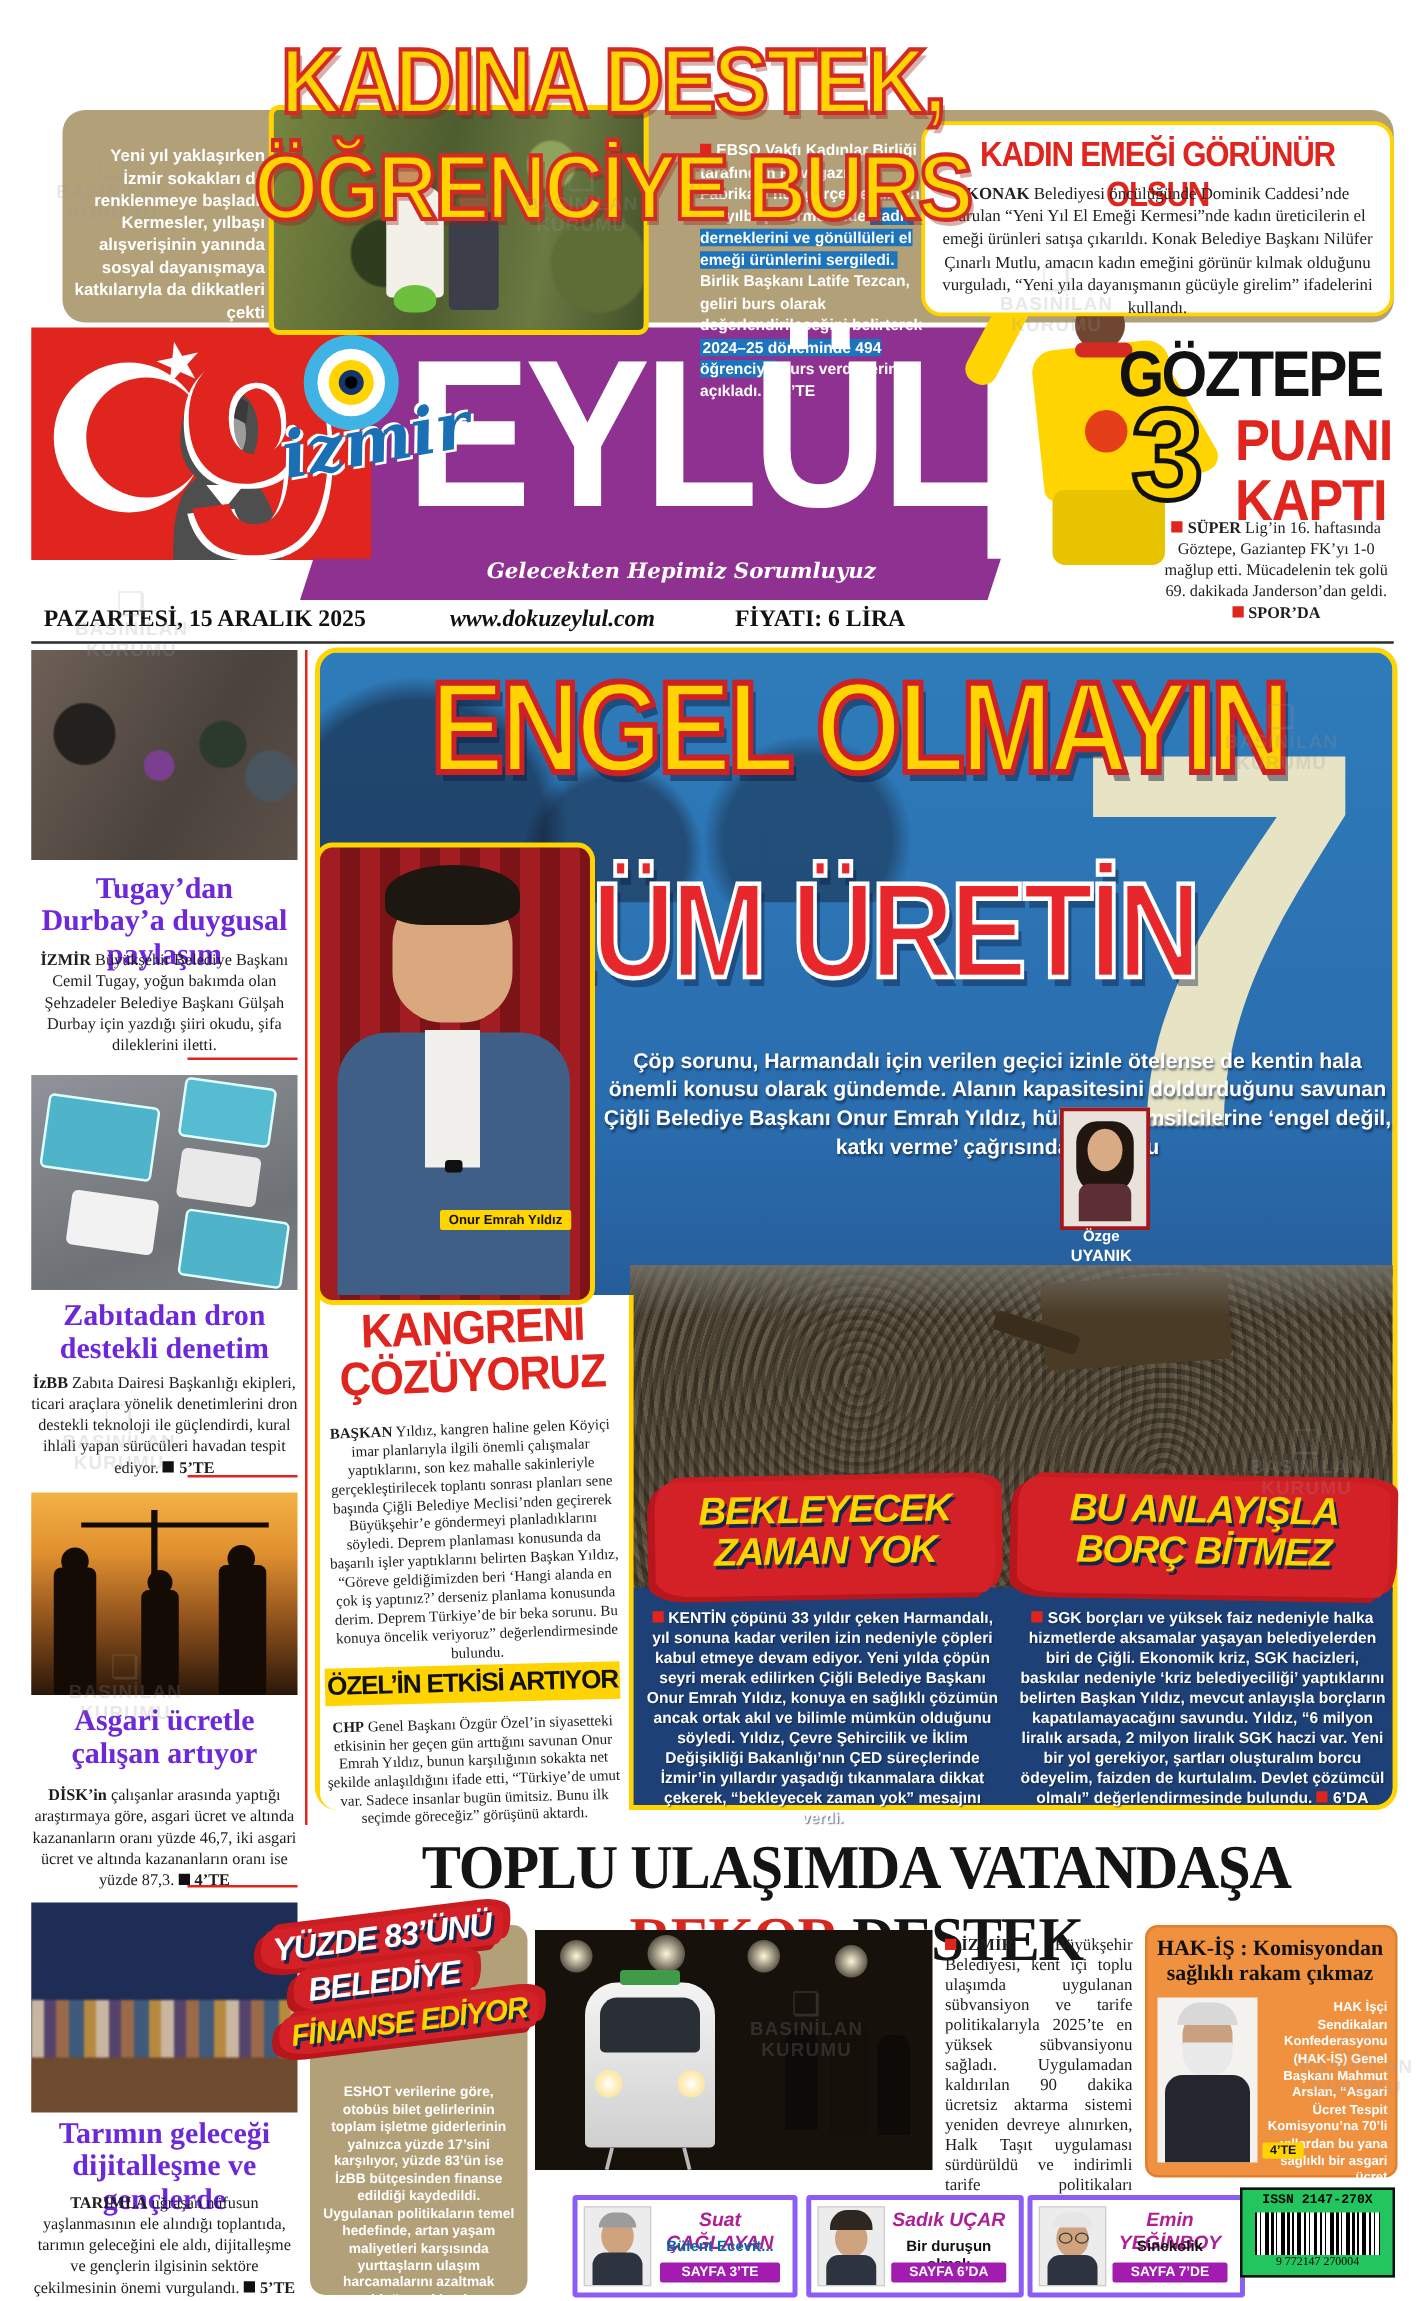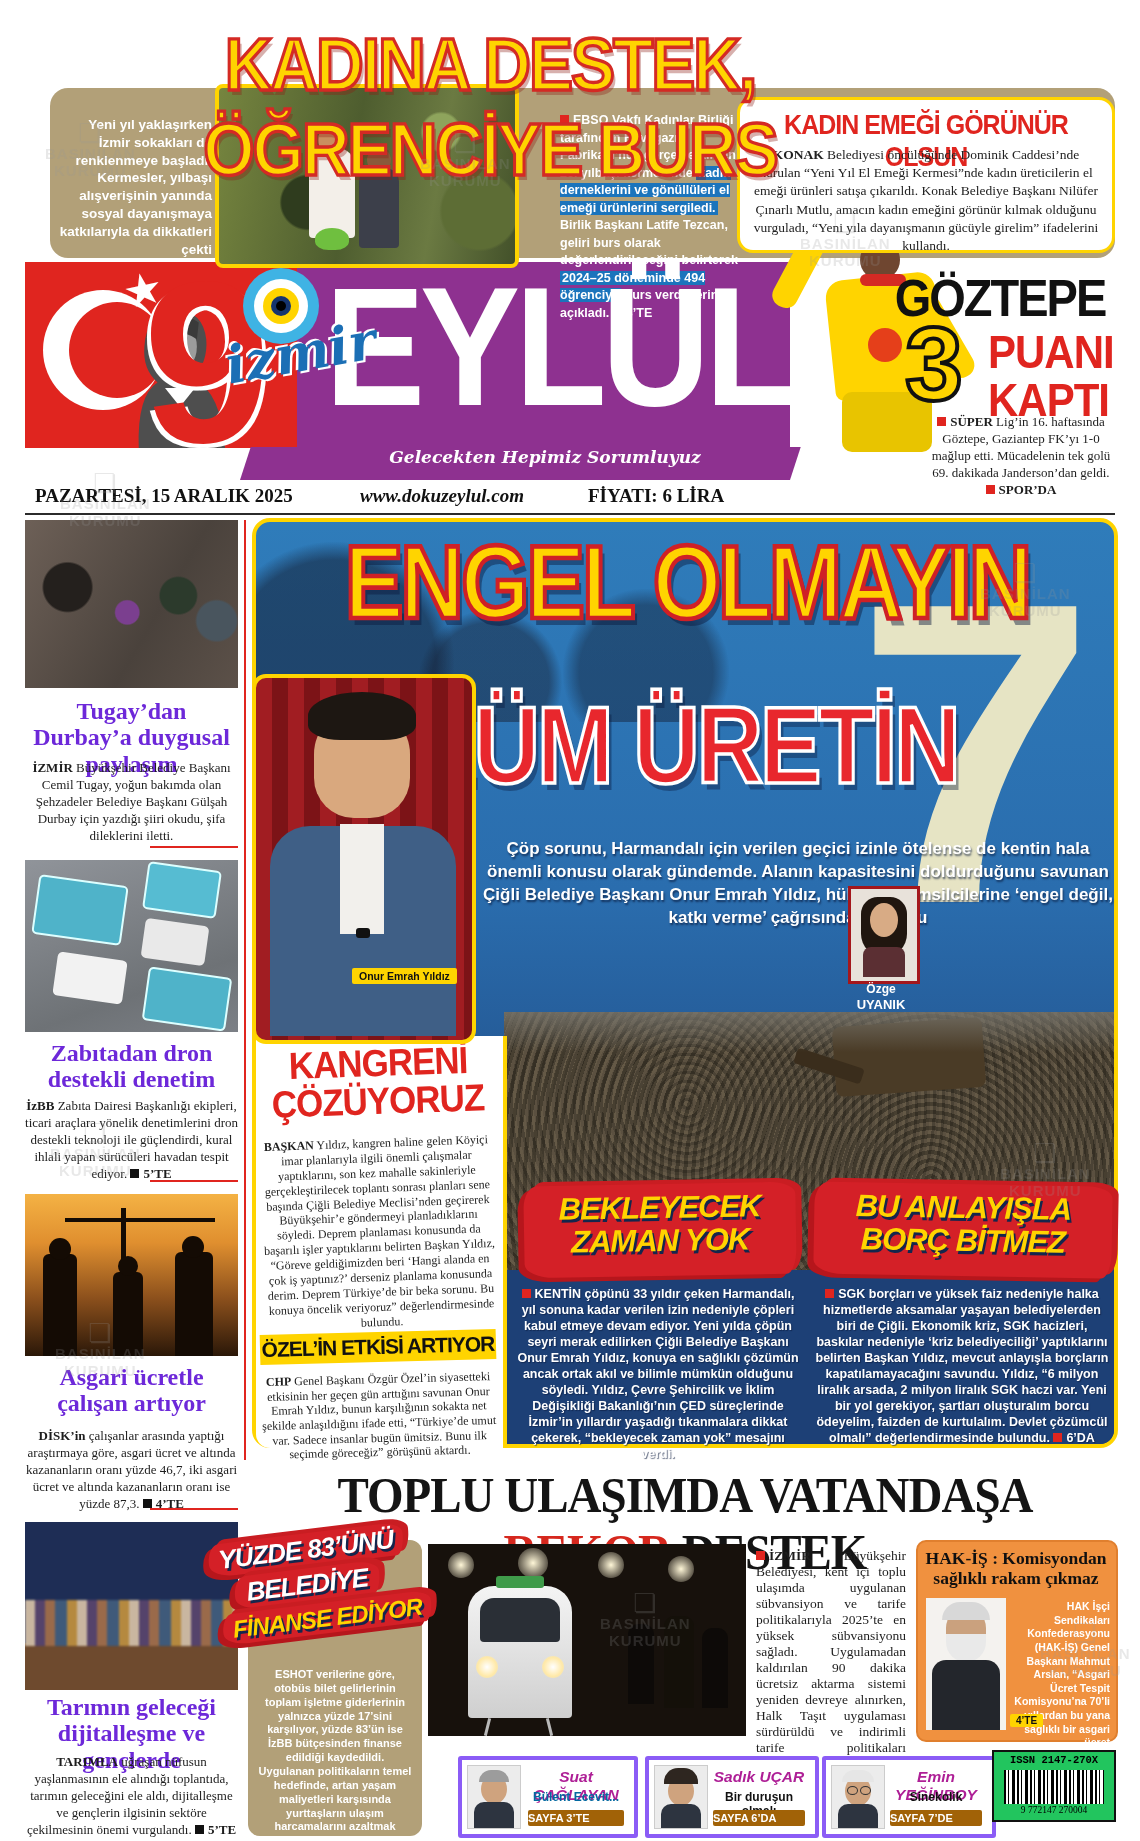--- a/index.html
+++ b/index.html
@@ -40,21 +40,21 @@
   .stroke-white{color:#e8272d;-webkit-text-stroke:3px #ffffff;text-shadow:4px 6px 0 rgba(10,25,60,.4);}
   .splash{background:#d42027;border-radius:14px 26px 10px 30px/22px 12px 26px 14px;
           box-shadow:-6px 4px 0 #b6161c,6px -4px 0 #c91d22;}
   .splashtxt{color:#ffd400;font-style:italic;font-weight:900;text-align:center;
              text-shadow:2px 3px 0 #14264d;letter-spacing:-1px;line-height:1.05;}
   .bluecol{color:#fff;font-weight:700;font-size:12.5px;line-height:1.28;text-align:center;
            text-shadow:1px 1px 1px rgba(10,25,60,.6);}
   .kangren{color:#e0251f;font-weight:900;text-align:center;line-height:.98;letter-spacing:-1px;}
   .ozelstamp{background:#ffd400;color:#111;font-weight:900;text-align:center;}
   
-  .purplebox{background:#a16207;color:#fff;font-weight:900;font-size:11px;
+  .purplebox{background:#a21caf;color:#fff;font-weight:900;font-size:11px;text-align:center;
              padding:2px 0;border-radius:2px;}
   .colname{color:#ae1f96;font-weight:900;font-style:italic;}
   .card{position:absolute;border:4px solid #8b5cf6;border-radius:3px;background:#fff;}
   .orange{background:#f0913f;border-radius:10px;border:2px solid #e07f2e;}
   
   .ph{position:absolute;overflow:hidden;}
   .ph-kermes{background:radial-gradient(circle at 75% 25%,#8ea45c 0 7%,transparent 8%),
      radial-gradient(circle at 30% 65%,#2f3c1e 0 11%,transparent 12%),
      radial-gradient(circle at 88% 70%,#5d6d35 0 13%,transparent 14%),
      linear-gradient(100deg,#76853f,#4e5d2f 45%,#6b7a42 72%,#43512a);}

